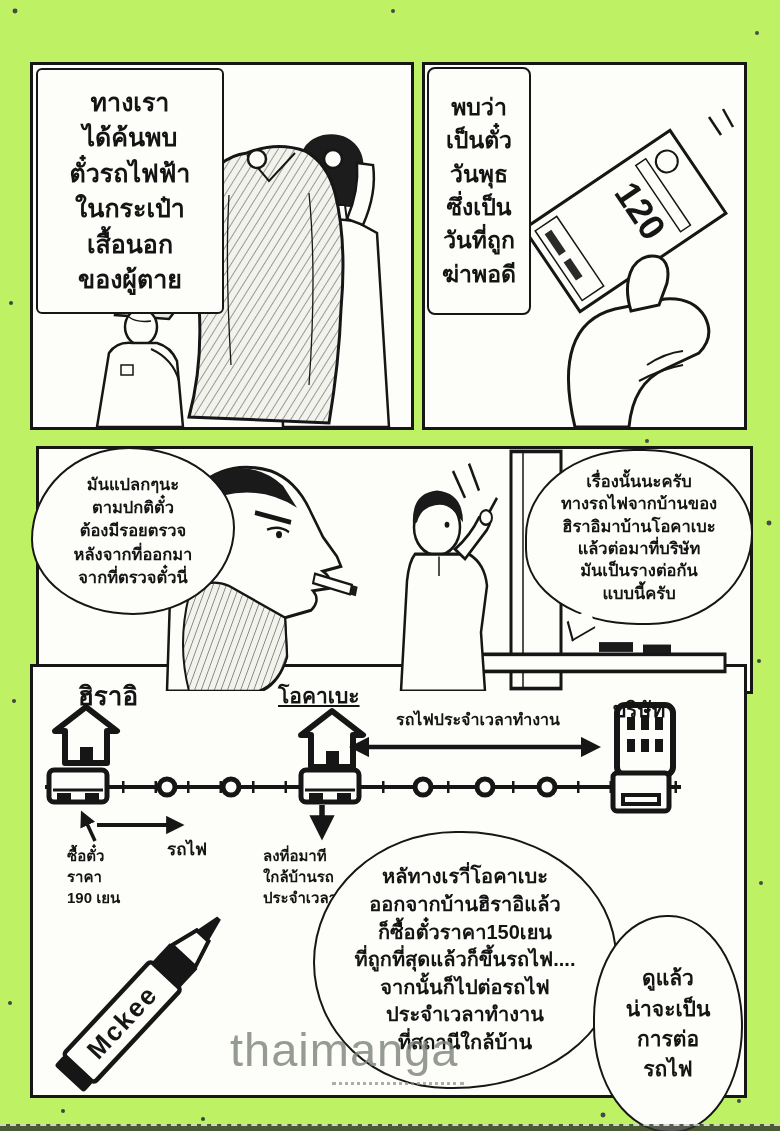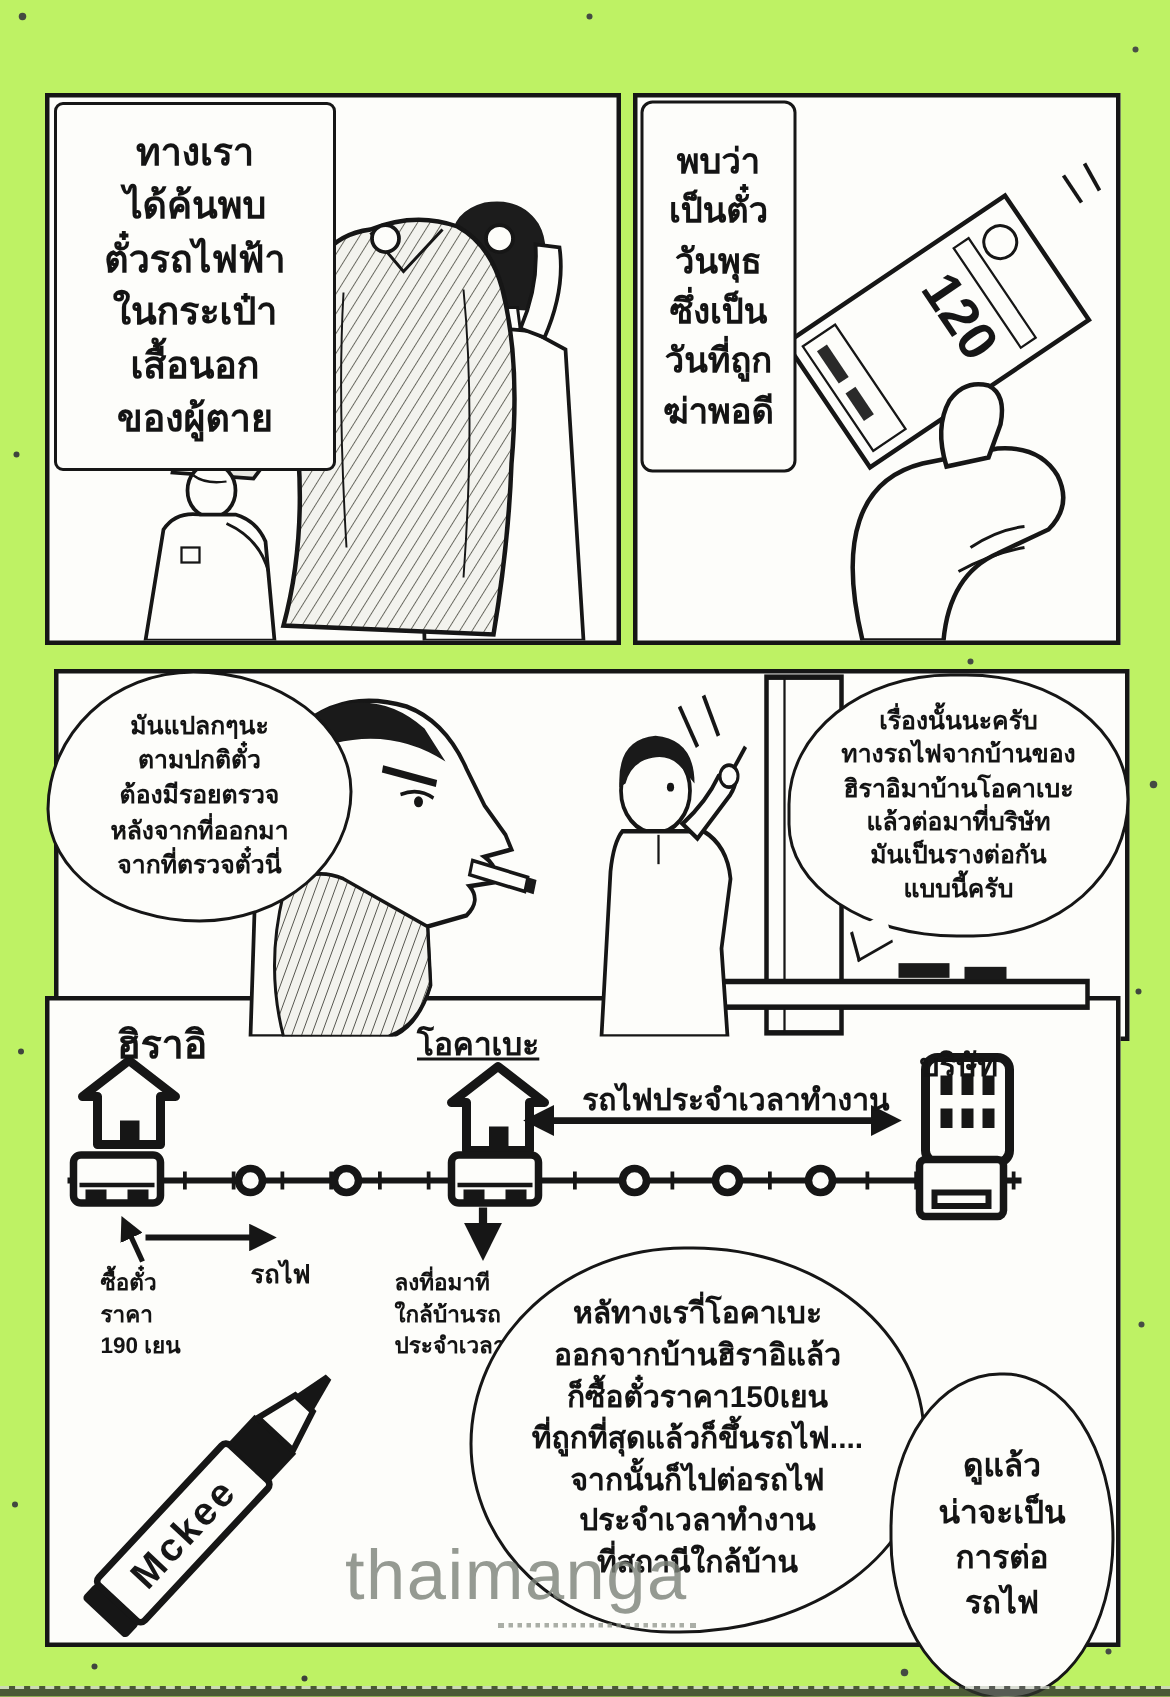--- a/index.html
+++ b/index.html
@@ -242,21 +242,21 @@
         <rect x="142" y="-19" width="26" height="38" fill="#161616"></rect>
         <polygon points="168,-16 196,-8 196,8 168,16" fill="#fdfdfa" stroke="#161616" stroke-width="4"></polygon>
         <polygon points="196,-8 220,-2.5 220,2.5 196,8" fill="#161616"></polygon>
         <text x="78" y="9" text-anchor="middle" font-size="26" font-weight="bold" letter-spacing="2" fill="#161616">Mckee</text>
       </g>
     </svg>
 
     <div class="lbl" style="left:24px; top:8px; font-size:26px;margin-left:21px;">ฮิราอิ</div>
     <div class="lbl" style="left:245px; top:12px; font-size:21px;text-decoration:underline;">โอคาเบะ</div>
     <div class="lbl" style="left:580px; top:10px; font-size:21px;margin-top:16px;">บริษัท</div>
-    <div class="lbl" style="left:330px; top:50px; width:230px; text-align:right; font-size:20px;">รถไฟประจำเวลาทำงาน</div>
+    <div class="lbl" style="left:330px; top:40px; width:230px; text-align:center; font-size:16px;">รถไฟประจำเวลาทำงาน</div>
     <div class="lbl" style="left:34px; top:178px; font-size:15px; line-height:1.4;">ซื้อตั๋ว
 ราคา
 190 เยน</div>
     <div class="lbl" style="left:134px; top:168px; font-size:17px;">รถไฟ</div>
     <div class="lbl" style="left:230px; top:178px; font-size:15px; line-height:1.4;">ลงที่อมาที
 ใกล้บ้านรถ
 ประจำเวลา</div>
 
     <div class="bubble" style="left:280px; top:164px; width:304px; height:258px; border-radius:48% 52% 55% 45%/52% 50% 48% 50%; font-size:20px; line-height:1.38;">หลัทางเราี่โอคาเบะ
 ออกจากบ้านฮิราอิแล้ว

